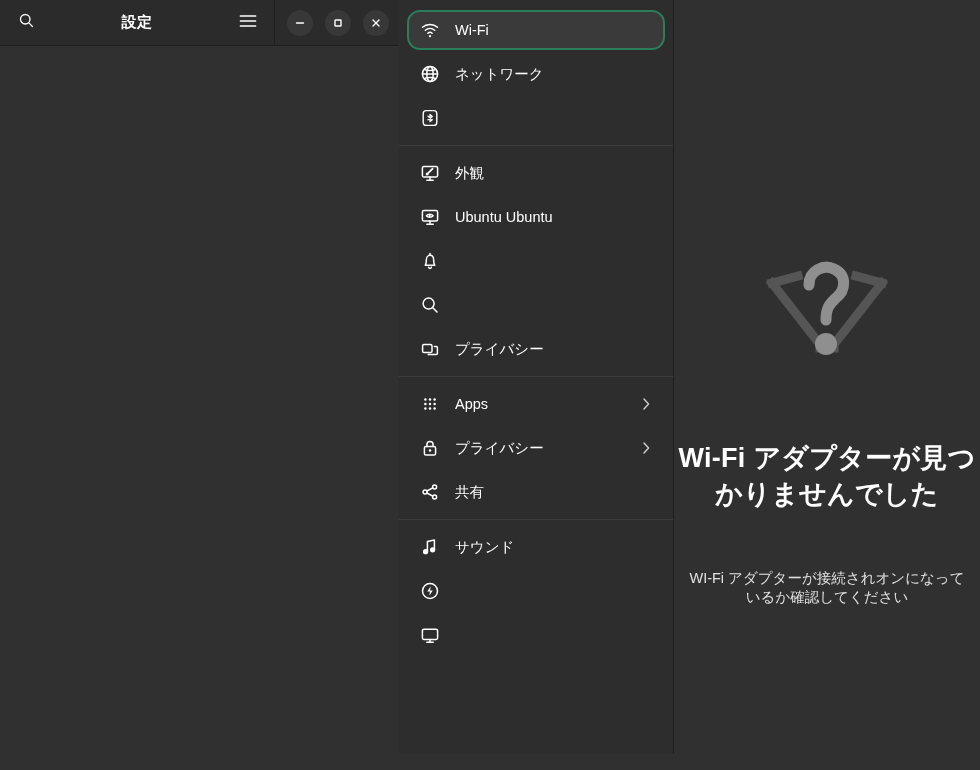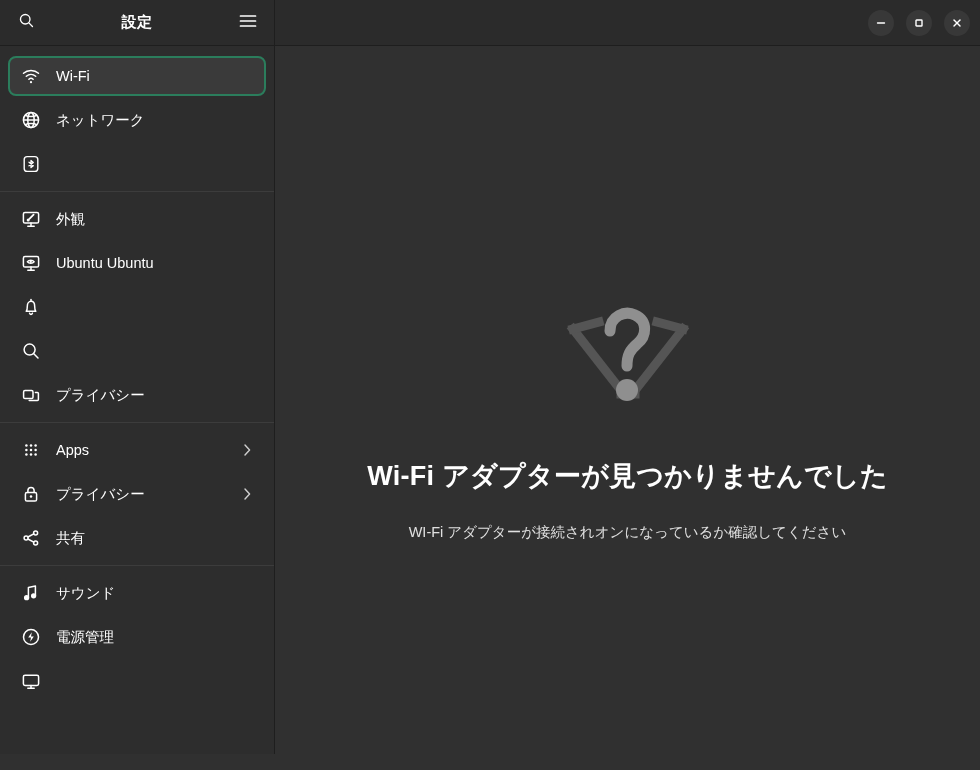--- a/index.html
+++ b/index.html
@@ -14,21 +14,21 @@
     font-family: "Liberation Sans", sans-serif;
     color: #ffffff;
     -webkit-font-smoothing: antialiased;
   }
 
   #app {
     position: relative;
     width: 980px;
     height: 754px;
     display: flex;
-    flex-direction: column;
+    flex-direction: row;
     overflow: hidden;
   }
 
   
   .headerbar {
     display: flex;
     height: 45px;
     flex: 0 0 45px;
     background: #2b2b2b;
     border-bottom: 1px solid #1e1e1e;
@@ -118,21 +118,21 @@
   .group-sep {
     height: 1px;
     background: #3c3c3c;
     margin: 7px 0 7px 0;
   }
 
   .nav-item {
     display: flex;
     align-items: center;
     height: 40px;
-    border-radius: 8px;
+    border-radius: 13px;
     padding: 0 10px;
     box-sizing: border-box;
     cursor: pointer;
     margin: 4px 0;
     border: 2px solid transparent;
   }
   .nav-item.selected {
     background: #3a3a3a;
     border: 2px solid #2b7d5c;
   }
@@ -166,20 +166,21 @@
   .content {
     flex: 1 1 auto;
     background: #303030;
     display: flex;
     flex-direction: column;
     align-items: center;
     justify-content: flex-start;
     padding-top: 250px;
     box-sizing: border-box;
     min-width: 0;
+    gap: 28px;
   }
   .empty-icon {
     width: 130px;
     height: 120px;
     margin-bottom: 42px;
     opacity: 1;
   }
   .empty-title {
     font-size: 27px;
     font-weight: bold;
@@ -406,21 +407,20 @@
               </span>
               <span class="nav-label">サウンド</span>
             </div>
             <div class="nav-item">
               <span class="nav-icon">
                 <svg width="20" height="20" viewBox="0 0 20 20" stroke="#ffffff" fill="none" stroke-width="1.5" stroke-linecap="round" stroke-linejoin="round">
          <circle cx="10" cy="10" r="7.5"></circle>
          <path d="M10.8 5.2 L7.2 10.6 L10 10.6 L9.2 14.8 L12.8 9.4 L10 9.4 Z" fill="#ffffff" stroke="none"></path>
        </svg>
               </span>
-              <span class="nav-label">電源管理</span>
             </div>
             <div class="nav-item">
               <span class="nav-icon">
                 <svg width="20" height="20" viewBox="0 0 20 20" stroke="#ffffff" fill="none" stroke-width="1.5" stroke-linecap="round" stroke-linejoin="round">
          <rect x="2.4" y="4.2" width="15.2" height="10.2" rx="1.6"></rect>
          <line x1="6.8" y1="17.2" x2="13.2" y2="17.2"></line>
          <line x1="10" y1="14.5" x2="10" y2="17.2"></line>
        </svg>
               </span>
             </div>

